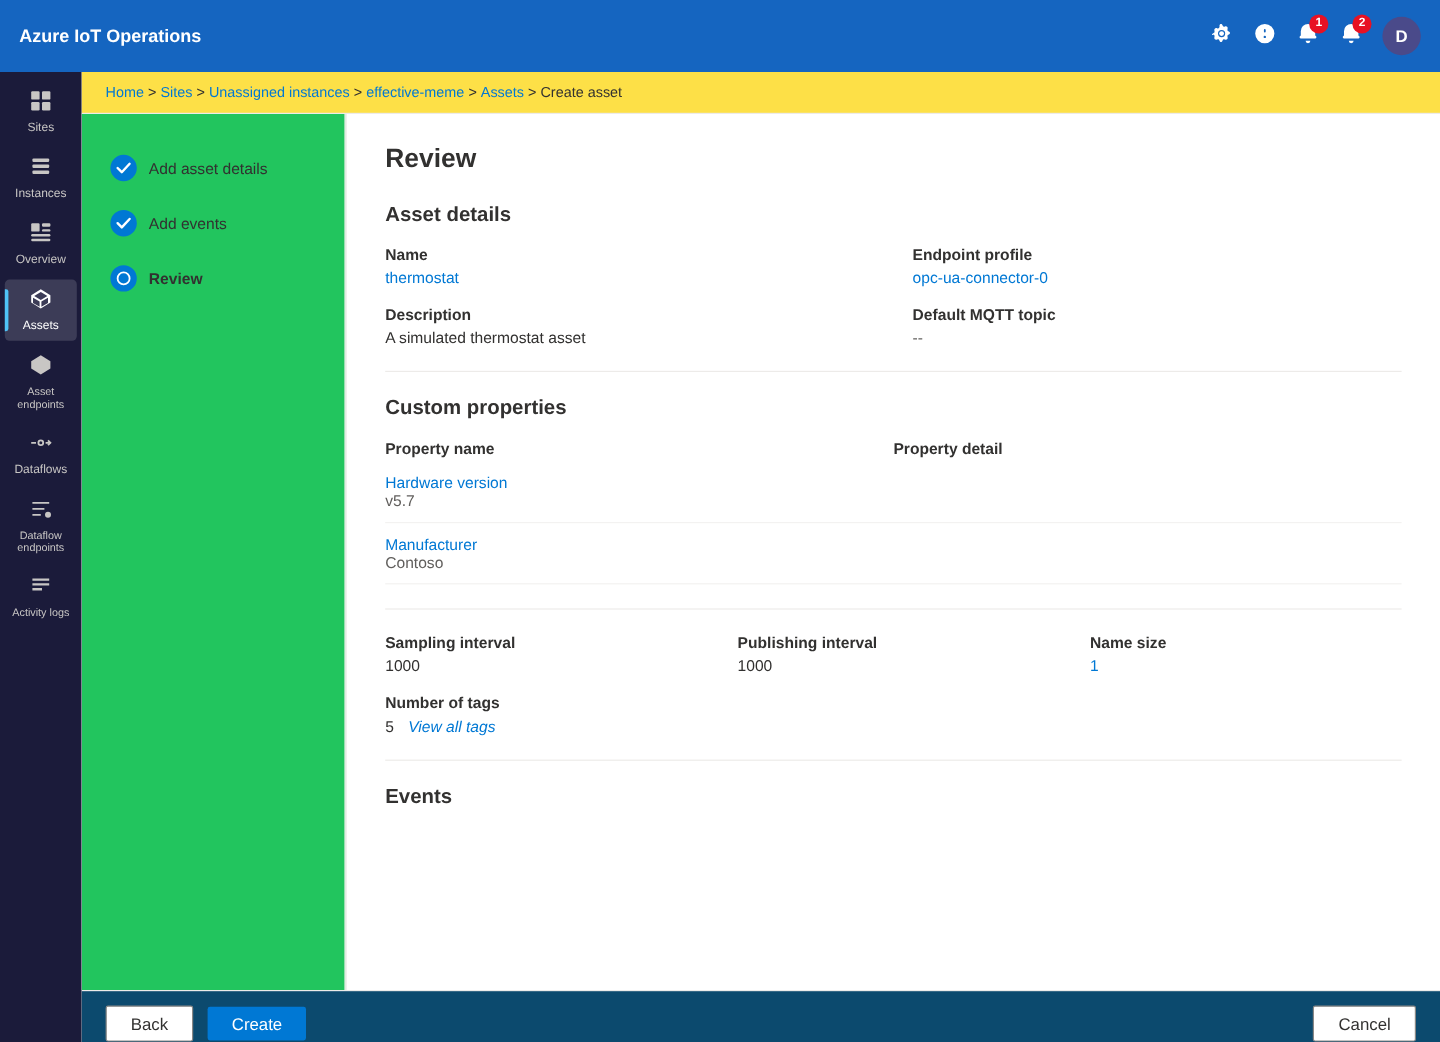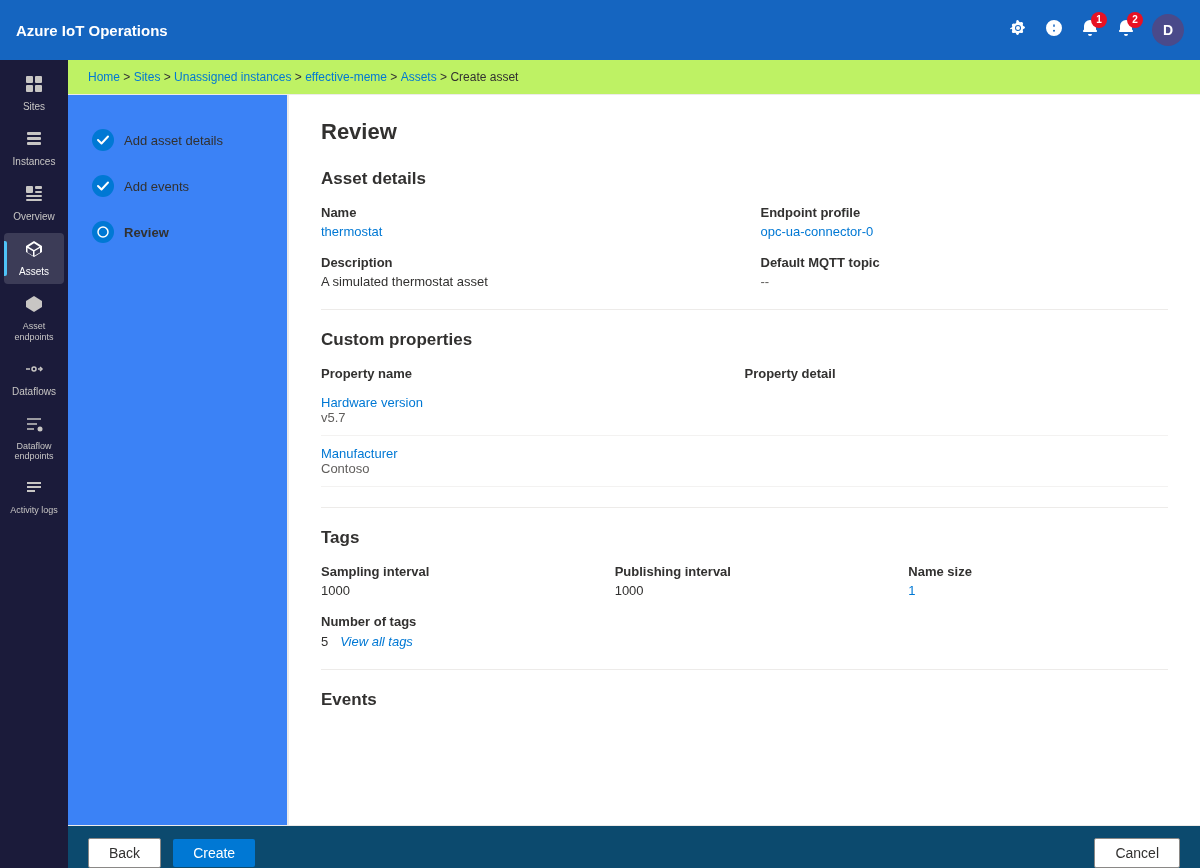--- a/index.html
+++ b/index.html
@@ -44,31 +44,31 @@
     }
     .sidebar-item-icon { font-size: 18px; }
     .sidebar-item-label { font-size: 10px; text-align: center; line-height: 1.2; }
 
     
     .main-area { display: flex; flex-direction: column; flex: 1; overflow: hidden; }
 
     
     .breadcrumb {
       padding: 10px 20px; font-size: 12px; color: #605e5c;
-      background: #bef264; border-bottom: 1px solid #edebe9;
+      background: #fde047; border-bottom: 1px solid #edebe9;
     }
     .breadcrumb a { color: #0078d4; text-decoration: none; }
     .breadcrumb span { color: #323130; font-weight: 500; }
 
     
     .content-wrapper { display: flex; flex: 1; overflow: hidden; background: #f3f2f1; }
 
     
     .steps-panel {
-      width: 220px; background: #3b82f6; padding: 24px 16px;
+      width: 220px; background: #22c55e; padding: 24px 16px;
       border-right: 1px solid #edebe9; flex-shrink: 0;
     }
     .step-item {
       display: flex; align-items: center; gap: 10px; padding: 10px 8px;
       cursor: pointer; border-radius: 4px; margin-bottom: 4px;
     }
     .step-icon {
       width: 22px; height: 22px; border-radius: 50%; display: flex; align-items: center; justify-content: center;
       font-size: 13px; flex-shrink: 0;
     }
@@ -309,21 +309,20 @@
           <div class="property-value" style="color:#0078d4;">Hardware version</div>
           <div class="property-value">v5.7</div>
         </div>
         <div class="property-row">
           <div class="property-value" style="color:#0078d4;">Manufacturer</div>
           <div class="property-value">Contoso</div>
         </div>
 
         <hr class="divider">
 
-        <h2 class="section-title">Tags</h2>
         <div class="tags-grid">
           <div class="detail-cell">
             <div class="detail-label">Sampling interval</div>
             <div class="detail-value plain">1000</div>
           </div>
           <div class="detail-cell">
             <div class="detail-label">Publishing interval</div>
             <div class="detail-value plain">1000</div>
           </div>
           <div class="detail-cell">

